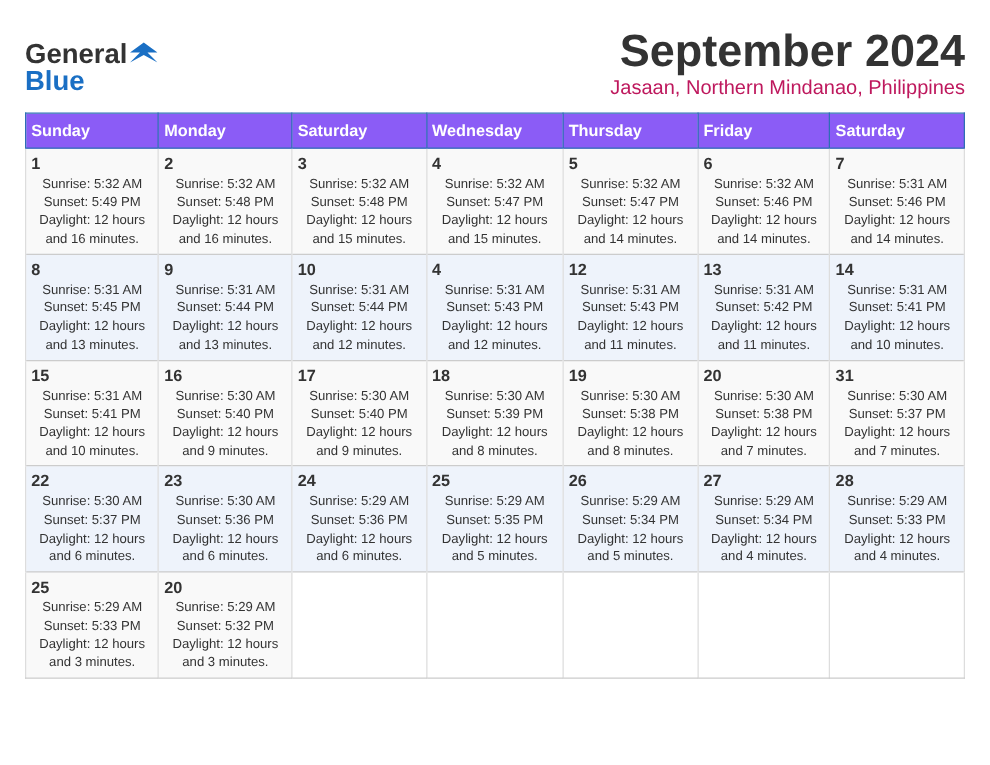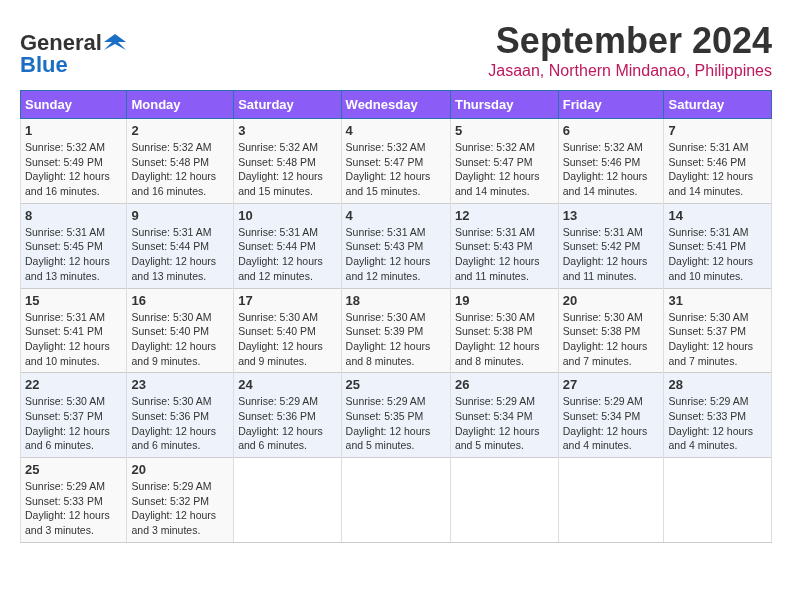--- a/index.html
+++ b/index.html
@@ -74,20 +74,21 @@
       font-size: 13px;
       font-weight: bold;
       color: #333;
       display: block;
       margin-bottom: 2px;
     }
     .day-detail {
       color: #333;
       font-size: 10.5px;
       line-height: 1.4;
+      text-align: center;
     }
     .empty-cell {
       background: #fff !important;
     }
     tbody tr:last-child td {
       border-bottom: 1px solid #ccc;
     }
   </style>
 </head>
 <body>

